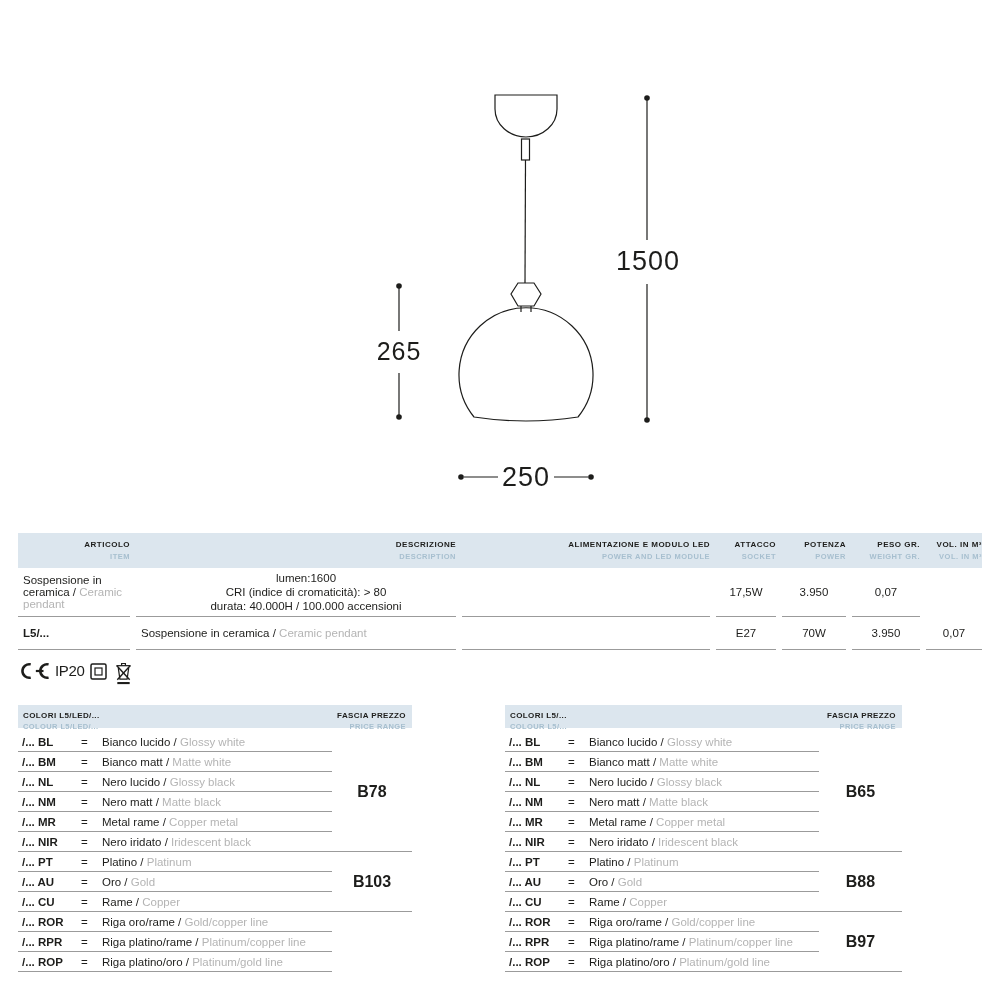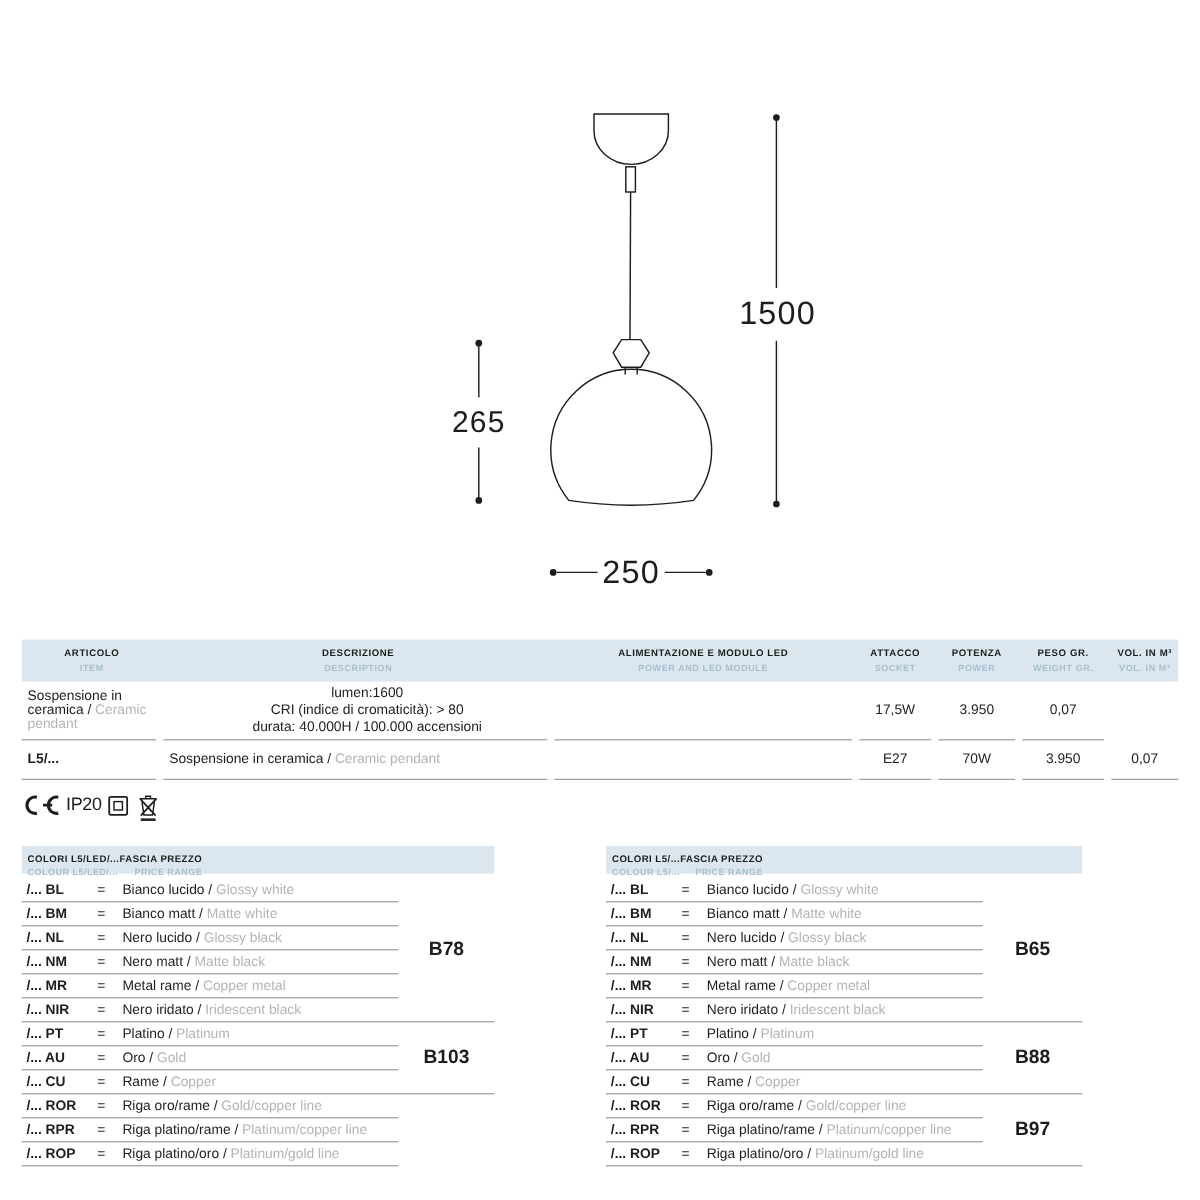--- a/index.html
+++ b/index.html
@@ -25,22 +25,22 @@
   
   .spec-table{position:absolute;left:18px;top:533px;width:964px;}
   .spec-grid{
     display:grid;grid-template-columns:112px 320px 248px 60px 64px 68px 56px;
     column-gap:6px;
   }
   .spec-head{background:var(--header-bg,#dce6ee);height:35px;padding-top:7px;}
   .hcell{line-height:10px;}
   .hcell .it{font-size:8px;font-weight:bold;letter-spacing:.5px;color:var(--text-primary,#1d1d1b);display:block;}
   .hcell .en{font-size:7.5px;font-weight:bold;letter-spacing:.5px;color:var(--header-sub,#a7bfcf);display:block;margin-top:2px;}
-  .hcell.c-left{text-align:center;padding-left:5px;}
-  .hcell.c-center{text-align:center;}
+  .hcell.c-left{text-align:right;padding-left:5px;}
+  .hcell.c-center{text-align:right;}
   .spec-row .cell{
     border-bottom:1px solid var(--line,#9b9b9b);
     display:flex;flex-direction:column;justify-content:center;
     font-size:11.5px;
   }
   .spec-row.r1 .cell{height:49px;}
   .spec-row.r2 .cell{height:33px;}
   .cell.c-left{align-items:flex-start;padding-left:5px;}
   .cell.c-center{align-items:center;text-align:center;}
   .item-code{font-weight:bold;}
@@ -49,21 +49,21 @@
   
   .cert-row{position:absolute;left:18px;top:661px;display:flex;align-items:flex-start;}
   .cert-row svg{display:block;}
   .ip-text{font-size:15px;line-height:20px;margin:0 5px 0 3px;letter-spacing:-.3px;}
   
   .ctable{position:absolute;top:705px;}
   .ctable.t-left{left:18px;width:394px;}
   .ctable.t-right{left:505px;width:397px;}
   .chead{
     background:var(--header-bg,#dce6ee);height:20px;margin-bottom:4px;
-    display:flex;justify-content:flex-start;padding:6px 6px 17px 5px;line-height:9px;
+    display:flex;justify-content:space-between;padding:6px 6px 17px 5px;line-height:9px;
   }
   .chead .it{font-size:8px;font-weight:bold;letter-spacing:.4px;color:var(--text-primary,#1d1d1b);display:block;}
   .chead .en{font-size:7.5px;font-weight:bold;letter-spacing:.4px;color:var(--header-sub,#a7bfcf);display:block;margin-top:2px;}
   .chead-right{text-align:right;}
   .cbody{display:flex;}
   .cnames{width:314px;}
   .crow{
     height:20px;display:flex;align-items:center;
     border-bottom:1px solid var(--line,#9b9b9b);font-size:11.5px;
   }

